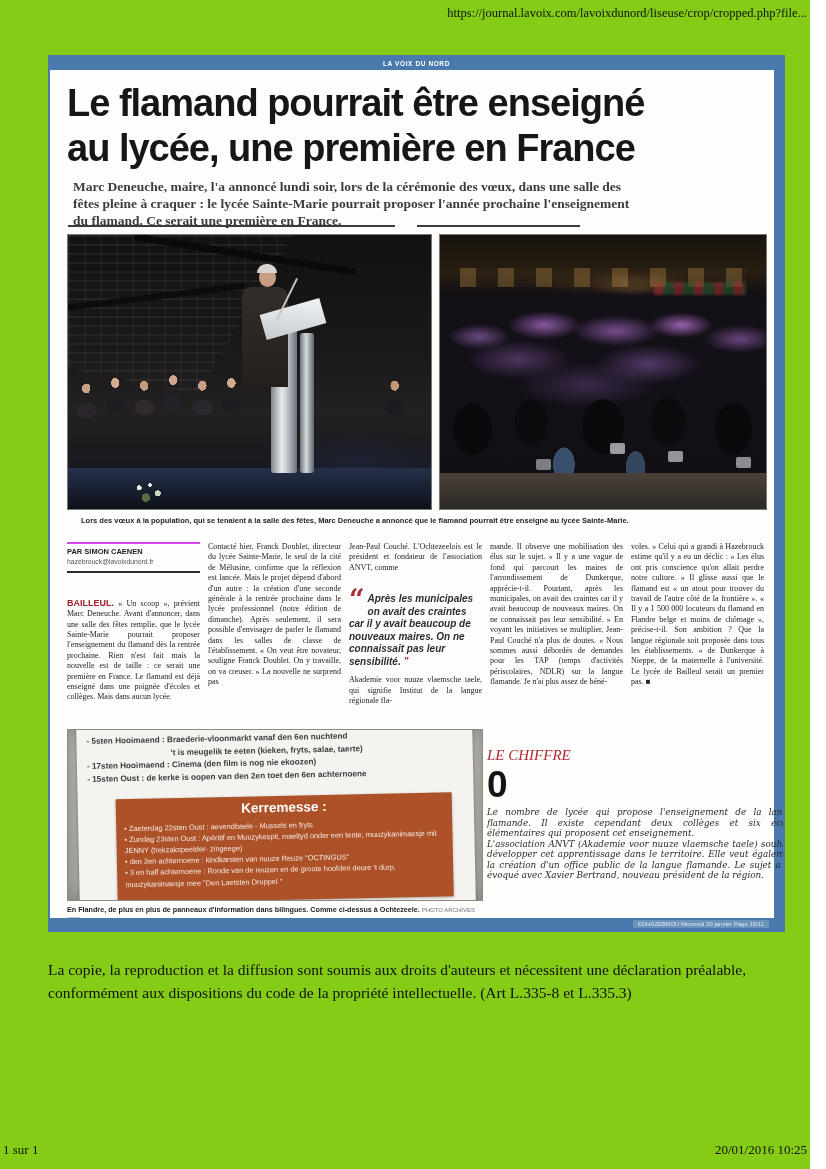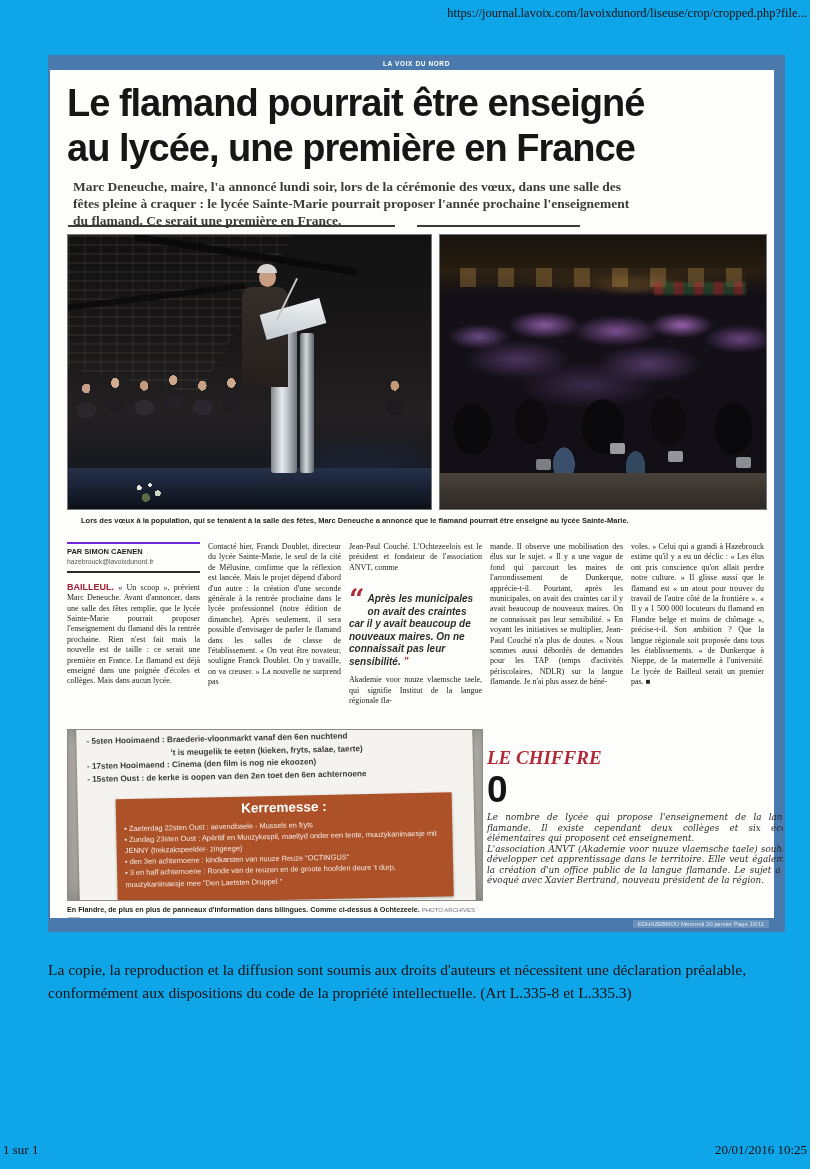--- a/index.html
+++ b/index.html
@@ -1,17 +1,17 @@
 <!DOCTYPE html>
 <html><head>
 <meta charset="utf-8">
 <style>
   * { margin:0; padding:0; box-sizing:border-box; }
   html,body { width:826px; height:1169px; background:#fff; font-family:"Liberation Sans", sans-serif; }
-  .page { position:relative; width:810px; height:1169px; background:#0ea5e9; overflow:hidden; }
+  .page { position:relative; width:810px; height:1169px; background:#84cc16; overflow:hidden; }
 
   
   .url-header { position:absolute; top:6px; right:3px; font:12.5px "Liberation Serif", serif; color:#111; }
   .pg-left  { position:absolute; top:1142px; left:3px;  font:13px "Liberation Serif", serif; color:#111; }
   .pg-right { position:absolute; top:1142px; right:3px; font:13px "Liberation Serif", serif; color:#111; }
 
   
   .clip { position:absolute; left:48px; top:55px; width:737px; height:877px; background:#fdfdfc;
           border:2px solid #4a7aad; overflow:hidden; }
   .topbar { position:absolute; left:0; top:0; width:100%; height:13px; background:#4a7aad;
@@ -113,21 +113,21 @@
             box-shadow: 58px 8px 0 #bfc3c6, 126px 14px 0 #b3b8bc, -74px 16px 0 #9fa4a8, 182px 4px 0 #aab0b5; }
   .floor { position:absolute; left:0; bottom:0; width:100%; height:13%;
            background:linear-gradient(180deg,#4a423a,#2d2925); }
 
   .photo-cap { position:absolute; left:31px; top:459px; width:700px; font-size:7.5px; font-weight:bold; color:#1f1f1f; }
 
   
   .cols { position:absolute; left:17px; top:485px; width:700px; height:181px; display:flex; gap:8px; overflow:hidden; }
   .col { width:133px; font-family:"Liberation Serif", serif; font-size:8px; line-height:1.3;
          text-align:justify; color:#232323; overflow:hidden; }
-  .byline { border-top:2px solid #6d28d9; border-bottom:2px solid #2b2b2b; padding:3px 0 4px; margin-bottom:9px; }
+  .byline { border-top:2px solid #d946ef; border-bottom:2px solid #2b2b2b; padding:3px 0 4px; margin-bottom:25px; }
   .byline .auth { font-family:"Liberation Sans", sans-serif; font-size:7.5px; font-weight:bold; color:#1c1c1c; }
   .byline .mail { font-family:"Liberation Sans", sans-serif; font-size:6.8px; color:#555; margin-top:1px; }
   .lead-red { color:#a31f2f; font-weight:bold; font-size:9px; font-family:"Liberation Sans", sans-serif; }
   .pullquote { margin:7px 0; }
   .pq-mark { font-family:"DejaVu Serif", serif; font-size:27px; line-height:14px; color:#b02a37; font-weight:bold;
              float:left; margin-right:3px; }
   .pq-text { font-family:"Liberation Sans", sans-serif; font-size:10px; font-weight:bold; font-style:italic;
              line-height:1.25; color:#2c2c2c; text-align:left;margin-top:20px; }
   .pq-end { color:#b02a37; font-weight:bold; }
 
@@ -143,21 +143,21 @@
           color:#f4e9e2; padding:4px 8px; box-shadow:0 1px 3px rgba(0,0,0,.3); }
   .kbox .ktitle { text-align:center; font-size:13.5px; font-weight:bold; color:#fff; margin-bottom:5px; }
   .kbox .kitem { font-size:7.4px; line-height:1.5; }
   .kbox .kitem::before { content:"• "; }
   .inset-cap { position:absolute; left:17px; top:848px; width:700px; font-size:7.2px; font-weight:bold; color:#1f1f1f; }
   .inset-cap .credit { font-weight:normal; font-size:6px; color:#6b7684; }
   .page-code { position:absolute; left:18px; top:859px; font-size:5.5px; color:#666; }
 
   
   .chiffre { position:absolute; left:437px; top:690px; width:312px; }
-  .ch-label { font-family:"Liberation Serif", serif; font-style:italic; font-weight:bold; font-size:19px; color:#b02a37; }
+  .ch-label { font-family:"Liberation Serif", serif; font-style:italic; font-weight:normal; font-size:15px; color:#b02a37; }
   .ch-num { font-size:37px; font-weight:800; color:#141414; line-height:1; margin:2px 0 4px; }
   .ch-p { font-family:"DejaVu Serif", serif; font-style:italic; font-size:8.8px; line-height:1.2;
           color:#2a2a2a; text-align:justify; }
 
   
   .copyright { position:absolute; left:48px; top:958px; width:740px; font:15.5px "Liberation Serif", serif;
                line-height:1.5; color:#101010; }
 </style>
 </head>
 <body>

